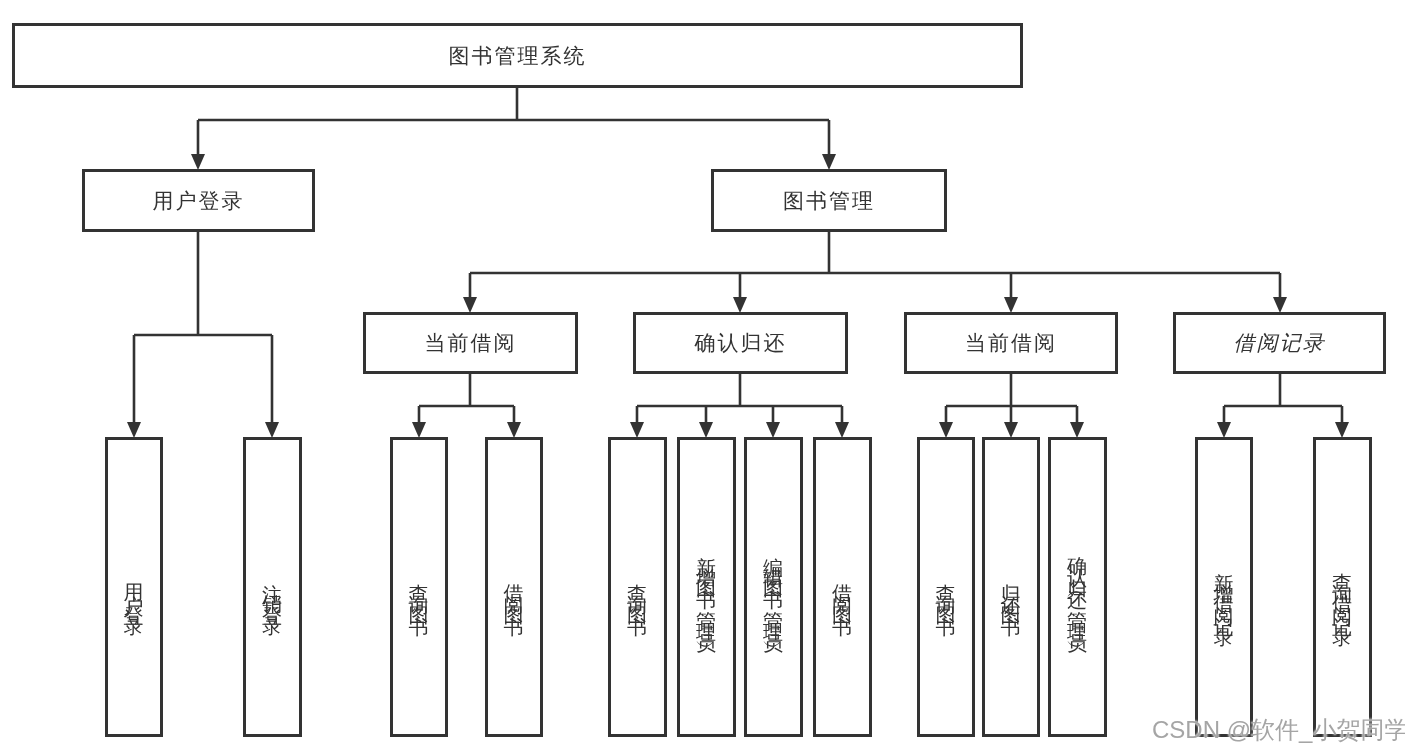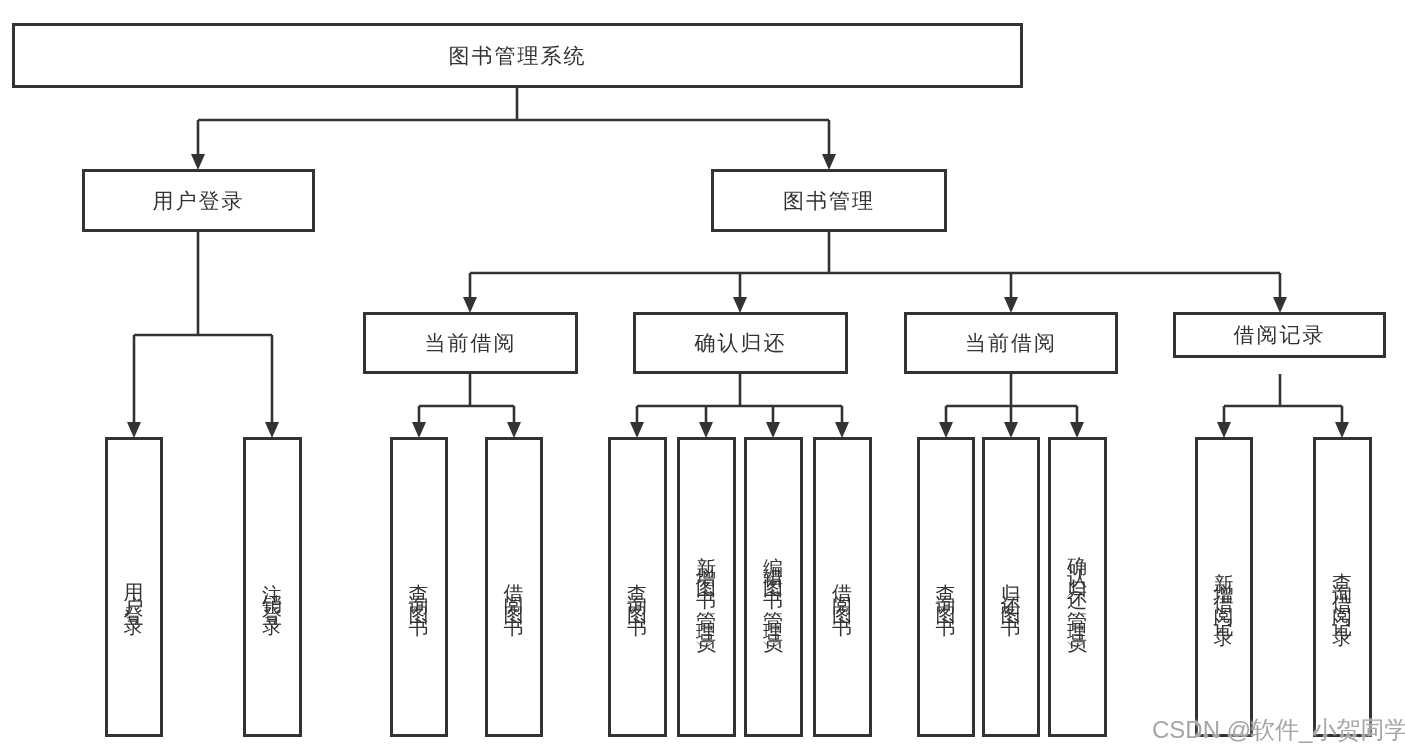--- a/index.html
+++ b/index.html
@@ -105,21 +105,21 @@
   </svg>
 
   <div class="node" style="left:12px;top:23px;width:1011px;height:65px;">图书管理系统</div>
 
   <div class="node" style="left:82px;top:169px;width:233px;height:63px;">用户登录</div>
   <div class="node" style="left:711px;top:169px;width:236px;height:63px;">图书管理</div>
 
   <div class="node" style="left:363px;top:312px;width:215px;height:62px;">当前借阅</div>
   <div class="node" style="left:633px;top:312px;width:215px;height:62px;">确认归还</div>
   <div class="node" style="left:904px;top:312px;width:214px;height:62px;text-align:center;">当前借阅</div>
-  <div class="node" style="left:1173px;top:312px;width:213px;height:46px;">借阅记录</div>
+  <div class="node" style="left:1173px;top:312px;width:213px;height:62px;font-style:italic;">借阅记录</div>
 
   <div class="node vbox" style="left:105px;top:437px;width:58px;height:300px;">用户登录</div>
   <div class="node vbox" style="left:243px;top:437px;width:59px;height:300px;">注销登录</div>
 
   <div class="node vbox" style="left:390px;top:437px;width:58px;height:300px;">查询图书</div>
   <div class="node vbox" style="left:485px;top:437px;width:58px;height:300px;">借阅图书</div>
 
   <div class="node vbox" style="left:608px;top:437px;width:59px;height:300px;">查询图书</div>
   <div class="node vbox" style="left:677px;top:437px;width:59px;height:300px;">新增图书（管理员）</div>
   <div class="node vbox" style="left:744px;top:437px;width:59px;height:300px;">编辑图书（管理员）</div>

